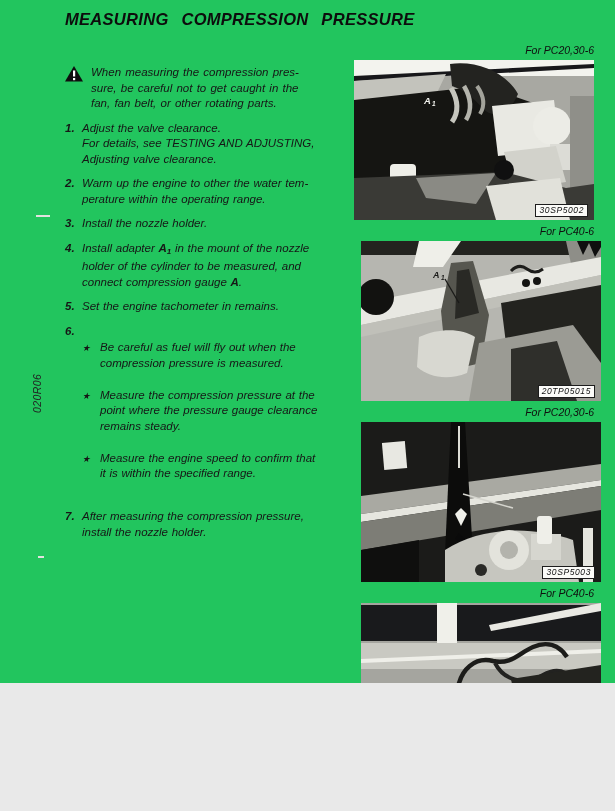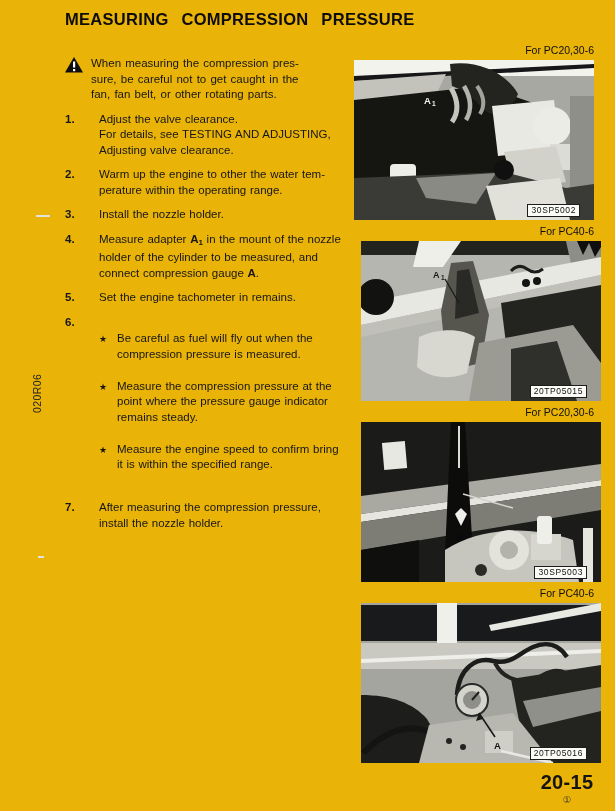--- a/index.html
+++ b/index.html
@@ -1,33 +1,34 @@
 <!DOCTYPE html>
 <html><head>
 <meta charset="utf-8">
 <style>
   html,body{margin:0;padding:0;background:#e9e9e9;}
   .page{
-    position:relative;width:615px;height:811px;background:#eab308;
+    position:relative;width:615px;height:683px;background:#22c55e;
     font-family:"Liberation Sans",sans-serif;color:#161616;overflow:hidden;
     margin:0 auto;
+    font-style:italic;
   }
   
   .title{
     position:absolute;left:65px;top:10px;font-size:16.5px;font-weight:bold;
     letter-spacing:.3px;word-spacing:8px;color:#0d0d0d;white-space:nowrap;
   }
   
-  .textcol{position:absolute;left:65px;top:56px;width:282px;font-size:11.5px;line-height:15.5px;}
+  .textcol{position:absolute;left:65px;top:65px;width:282px;font-size:11.5px;line-height:15.5px;}
   .warning{display:flex;margin-bottom:9px;}
   .warn-icon{flex:none;width:26px;padding-top:1px;}
   .warn-text{flex:1;white-space:pre-line;word-spacing:1px;}
   .step{display:flex;margin-top:9px;}
   .step .num{flex:none;width:17px;font-weight:bold;}
-  .step .body{flex:1;white-space:pre-line;word-spacing:.5px;margin-left:17px;}
+  .step .body{flex:1;white-space:pre-line;word-spacing:.5px;}
   .step .body b{font-weight:bold;}
   .bsub{font-size:8px;font-weight:bold;vertical-align:-2px;}
   .bullet{display:flex;margin-top:1px;}
   .bullet .star{flex:none;width:18px;font-size:9px;padding-top:1px;}
   .bullet .btext{flex:1;white-space:pre-line;word-spacing:.5px;}
   
   .side-code{
     position:absolute;left:31px;top:413px;transform:rotate(-90deg);
     transform-origin:0 0;font-size:10.5px;letter-spacing:.4px;color:#222;white-space:nowrap;
   }
@@ -35,21 +36,21 @@
   .regmark.m1{left:36px;top:215px;width:14px;height:2px;}
   .regmark.m2{left:38px;top:556px;width:6px;height:2px;}
   
   .photos{position:absolute;left:354px;top:44px;width:240px;}
   .figure{margin:0;}
   .figure + .figure{margin-top:5px;padding-left:7px;}
   .caption{font-size:10.5px;line-height:13px;margin-bottom:3px;color:#0f0f0f;text-align:right;}
   .photo-wrap{position:relative;width:240px;height:160px;background:#9a9a94;}
   .photo-wrap svg{display:block;width:240px;height:160px;}
   .photo-label{
-    position:absolute;right:14px;bottom:3px;background:#fbfbf8;border:1px solid #1c1c1c;
+    position:absolute;right:6px;bottom:3px;background:#fbfbf8;border:1px solid #1c1c1c;
     font-size:8.5px;line-height:11px;padding:0 3px;letter-spacing:.6px;color:#111;
   }
   
   .pagenum{position:absolute;left:535px;top:771px;width:64px;text-align:center;}
   .pagenum .big{font-size:20px;font-weight:bold;letter-spacing:.3px;color:#141414;}
   .pagenum .mark{font-size:9.5px;color:#333;margin-top:0px;}
 </style>
 </head>
 <body>
 
@@ -85,47 +86,47 @@
 perature within the operating range.</div>
     </div>
 
     <div class="step">
       <span class="num">3.</span>
       <div class="body">Install the nozzle holder.</div>
     </div>
 
     <div class="step">
       <span class="num">4.</span>
-      <div class="body"><span>Measure adapter </span><b>A</b><sub class="bsub">1</sub><span> in the mount of the nozzle
+      <div class="body"><span>Install adapter </span><b>A</b><sub class="bsub">1</sub><span> in the mount of the nozzle
 holder of the cylinder to be measured, and
 connect compression gauge </span><b>A</b><span>.</span></div>
     </div>
 
     <div class="step">
       <span class="num">5.</span>
       <div class="body">Set the engine tachometer in remains.</div>
     </div>
 
     <div class="step">
       <span class="num">6.</span>
       <div class="body">
         <div class="bullet">
           <span class="star">★</span>
           <div class="btext">Be careful as fuel will fly out when the
 compression pressure is measured.</div>
         </div>
         <div class="bullet">
           <span class="star">★</span>
           <div class="btext">Measure the compression pressure at the
-point where the pressure gauge indicator
+point where the pressure gauge clearance
 remains steady.</div>
         </div>
         <div class="bullet">
           <span class="star">★</span>
-          <div class="btext">Measure the engine speed to confirm bring
+          <div class="btext">Measure the engine speed to confirm that
 it is within the specified range.</div>
         </div>
       </div>
     </div>
 
     <div class="step" style="margin-top:12px;">
       <span class="num">7.</span>
       <div class="body">After measuring the compression pressure,
 install the nozzle holder.</div>
     </div>

